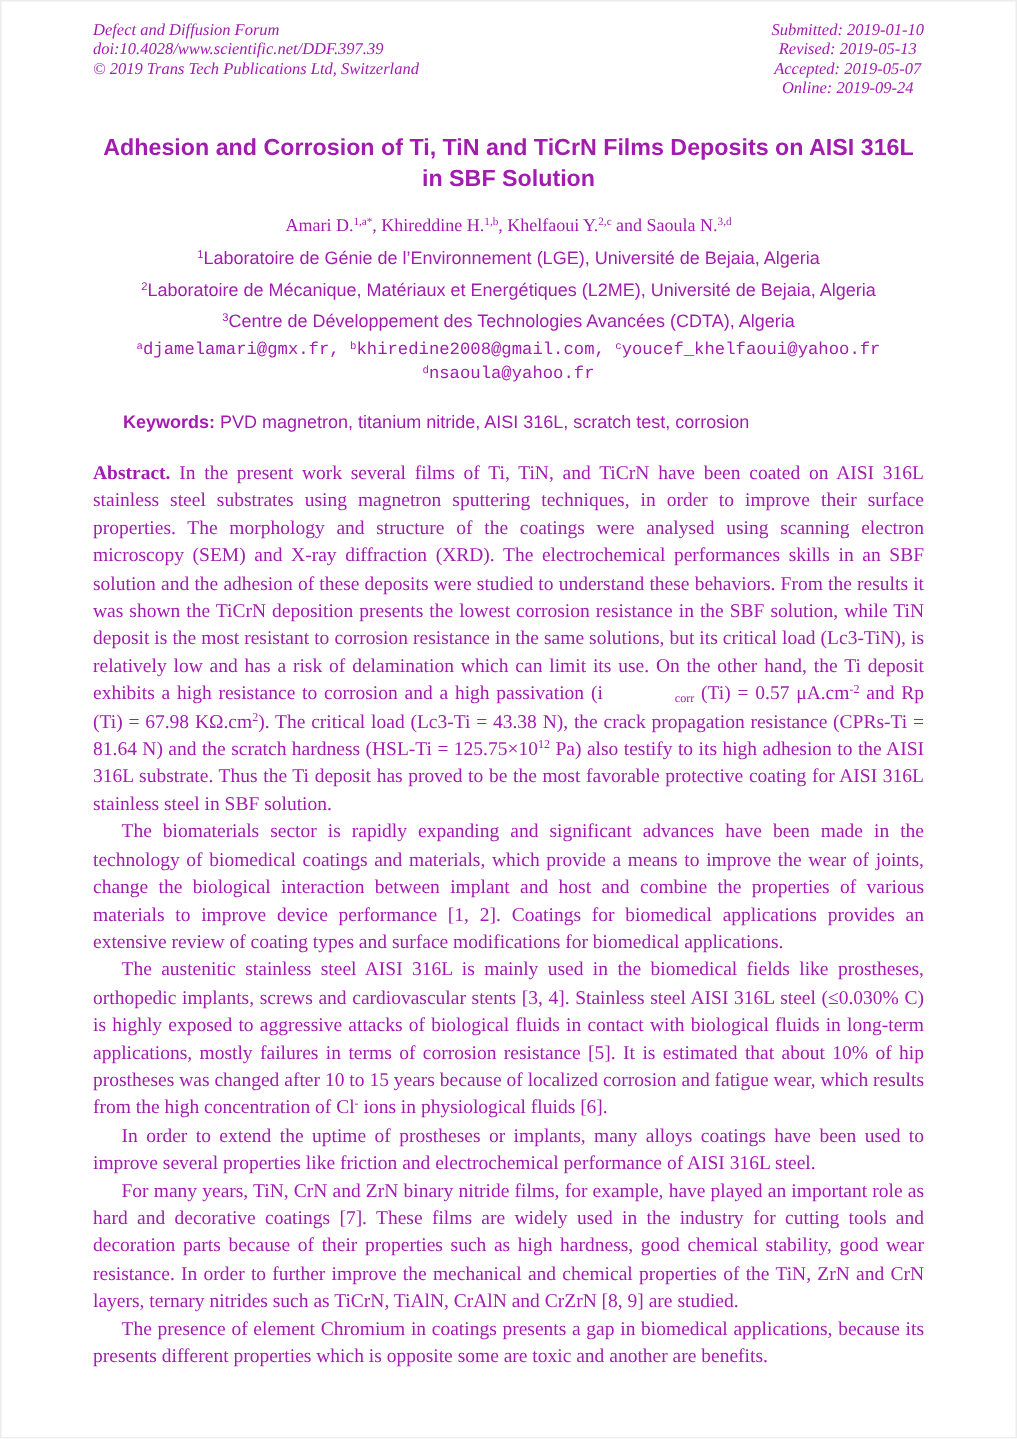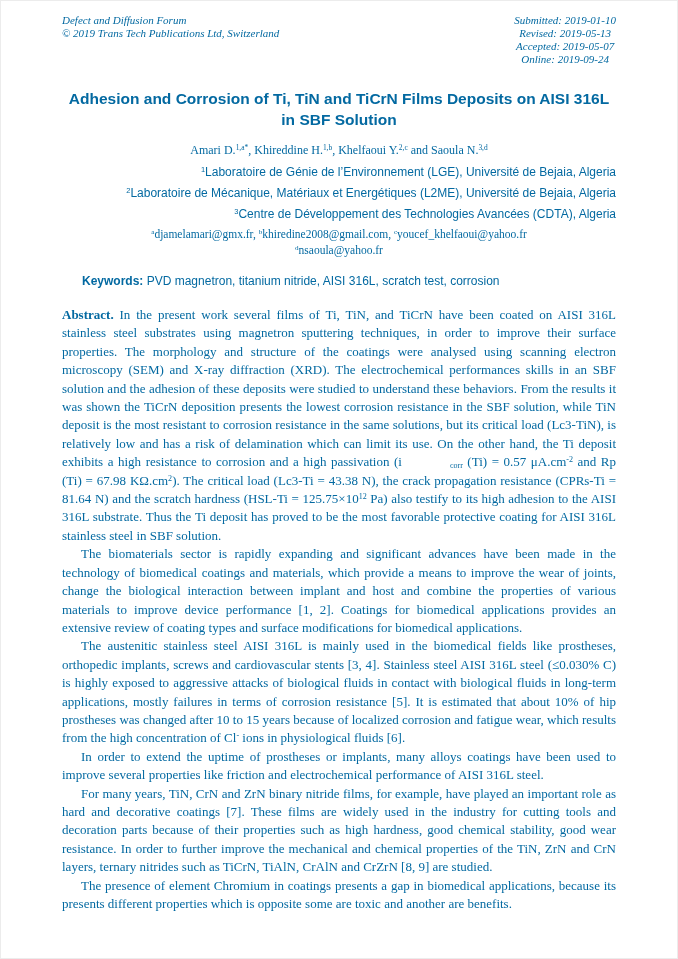--- a/index.html
+++ b/index.html
@@ -6,21 +6,21 @@
   .page {
     position: relative;
     width: 678px;
     height: 959px;
     margin: 0 auto;
     background: #ffffff;
     box-sizing: border-box;
     border: 1px solid #ececec;
     padding: 13px 61px 0 61px;
     font-family: "Liberation Serif", serif;
-    color: #0369a1;
+    color: #a21caf;
     overflow: hidden;
   }
   
   .hdr { display: flex; justify-content: space-between; font-style: italic; font-size: 11px; line-height: 13px; }
   .hdr-left { text-align: left; }
   .hdr-right { text-align: center; }
   
   .title {
     font-family: "Liberation Sans", sans-serif;
     font-weight: bold;
@@ -33,25 +33,25 @@
   .authors {
     font-family: Liberation Serif, serif;
     font-size: 12px;
     text-align: center;
     margin-top: 7px;
   }
   .affils {
     font-family: "Liberation Sans", sans-serif;
     font-size: 12px;
     line-height: 21px;
-    text-align: right;
+    text-align: center;
     margin-top: 4px;
   }
   .emails {
-    font-family: Liberation Serif, serif;
+    font-family: Liberation Mono, monospace;
     font-size: 11.5px;
     line-height: 16px;
     text-align: center;
     margin-top: 1px;
   }
   .keywords {
     font-family: "Liberation Sans", sans-serif;
     font-size: 12px;
     line-height: 16px;
     margin-top: 15px;
@@ -82,20 +82,21 @@
   .sub { font-size: 0.62em; vertical-align: -0.2em; line-height: 0; margin-left: 48px; }
 </style>
 </head>
 <body>
 
 <div class="page">
 
   <div class="hdr">
     <div class="hdr-left">
       <div>Defect and Diffusion Forum</div>
+      <div>doi:10.4028/www.scientific.net/DDF.397.39</div>
       <div>© 2019 Trans Tech Publications Ltd, Switzerland</div>
     </div>
     <div class="hdr-right">
       <div>Submitted: 2019-01-10</div>
       <div>Revised: 2019-05-13</div>
       <div>Accepted: 2019-05-07</div>
       <div>Online: 2019-09-24</div>
     </div>
   </div>
 

